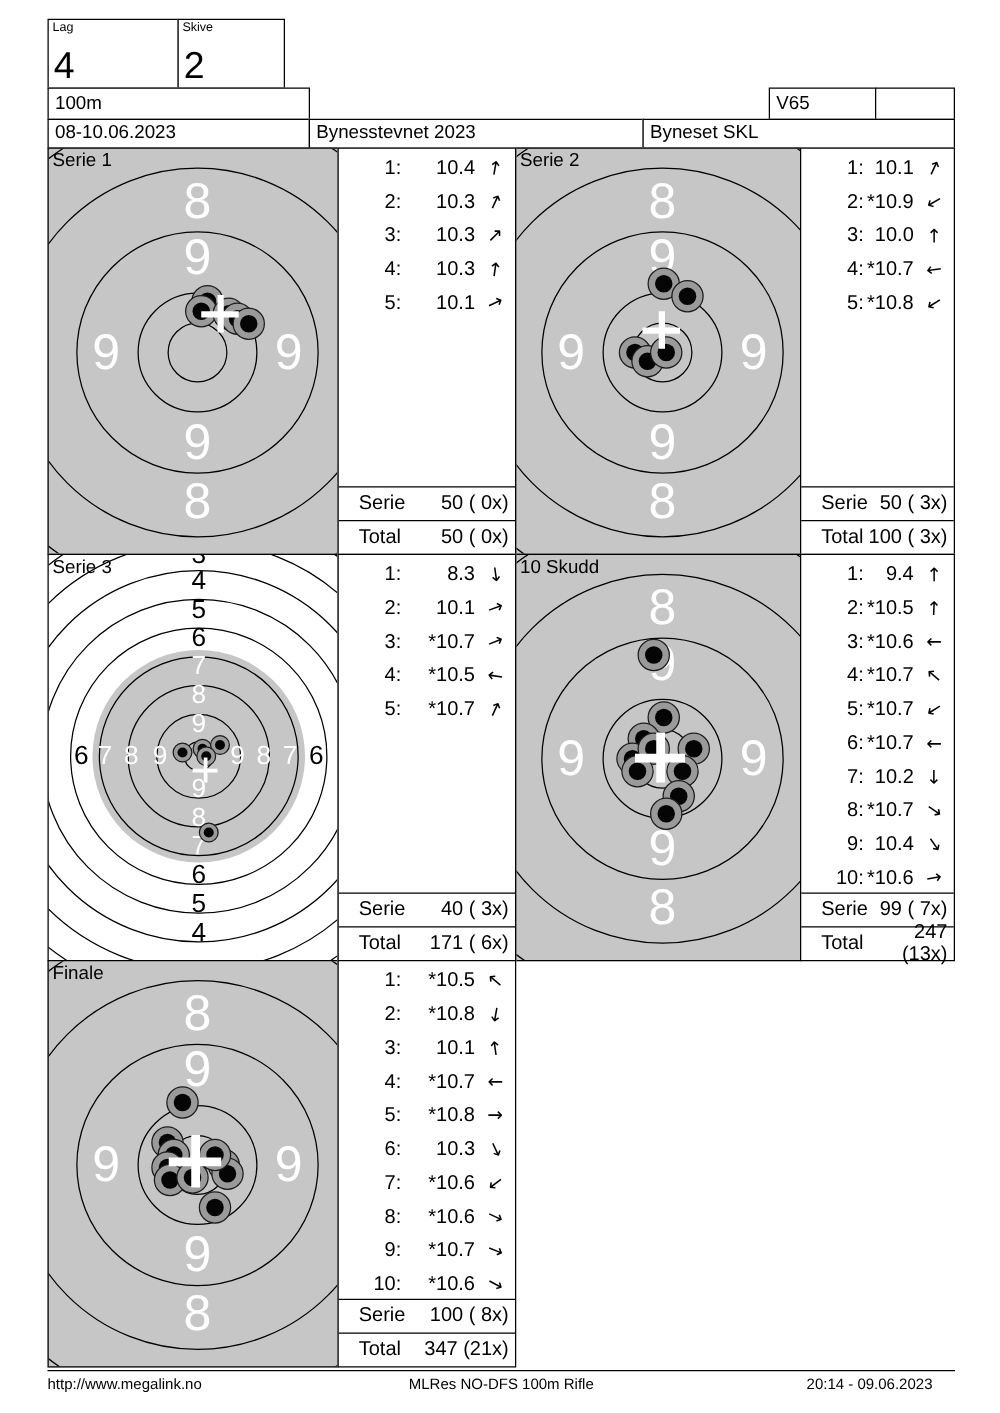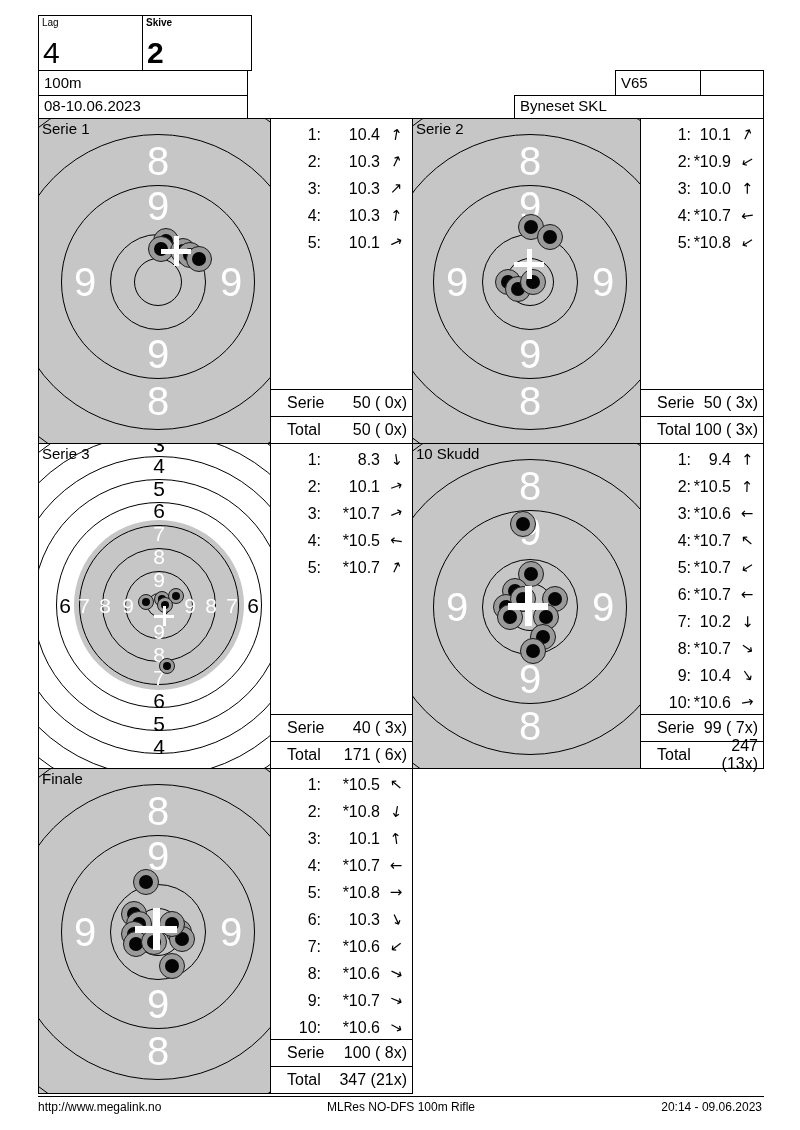--- a/index.html
+++ b/index.html
@@ -52,48 +52,51 @@
   .sum-row{height:26px;border-top:1px solid #000;display:flex;align-items:center;
            font-size:16px;flex:0 0 auto;}
   .sum-label{padding-left:16px;}
   .sum-value{flex:1;text-align:right;padding-right:5px;}
 
   
   .footer-line{position:absolute;left:38px;top:1096px;width:726px;border-top:1px solid #000;}
   .footer{position:absolute;left:38px;top:1100px;width:726px;font-size:12px;}
   .footer .f-left{position:absolute;left:0;top:0;}
   .footer .f-center{position:absolute;left:0;width:100%;text-align:center;top:0;}
-  .footer .f-right{position:absolute;right:2px;top:0;}
+  .footer .f-right{position:absolute;right:18px;top:0;}
 </style>
 </head>
 <body>
 
 <div class="page">
 
   <div class="cell" style="left:38px;top:15px;width:105px;height:56px;">
     <span class="corner-label">Lag</span>
     <span class="big-value">4</span>
   </div>
-  <div class="cell" style="left:142px;top:15px;width:110px;height:56px;font-weight:bold;">
+  <div class="cell" style="left:142px;top:15px;width:86px;height:56px;">
     <span class="corner-label">Skive</span>
     <span class="big-value">2</span>
   </div>
 
   <div class="cell" style="left:38px;top:70px;width:210px;height:26px;">
     <span class="cell-text">100m</span>
   </div>
   <div class="cell" style="left:615px;top:70px;width:86px;height:26px;">
     <span class="cell-text">V65</span>
   </div>
   <div class="cell" style="left:700px;top:70px;width:64px;height:26px;">
     <span class="cell-text"></span>
   </div>
 
   <div class="cell" style="left:38px;top:95px;width:210px;height:24px;">
     <span class="cell-text">08-10.06.2023</span>
+  </div>
+  <div class="cell" style="left:247px;top:95px;width:268px;height:24px;">
+    <span class="cell-text">Bynesstevnet 2023</span>
   </div>
   <div class="cell" style="left:514px;top:95px;width:250px;height:24px;">
     <span class="cell-text">Byneset SKL</span>
   </div>
 
   <div class="target-box slot-t0">
       <div class="ring" style="left: 95px; top: 139px; width: 48px; height: 48px;"></div>
       <div class="ring" style="left: 71px; top: 115px; width: 96px; height: 96px;"></div>
       <div class="ring" style="left: 22px; top: 66px; width: 194px; height: 194px;"></div>
       <div class="ring" style="left: -29px; top: 15px; width: 296px; height: 296px;"></div>

